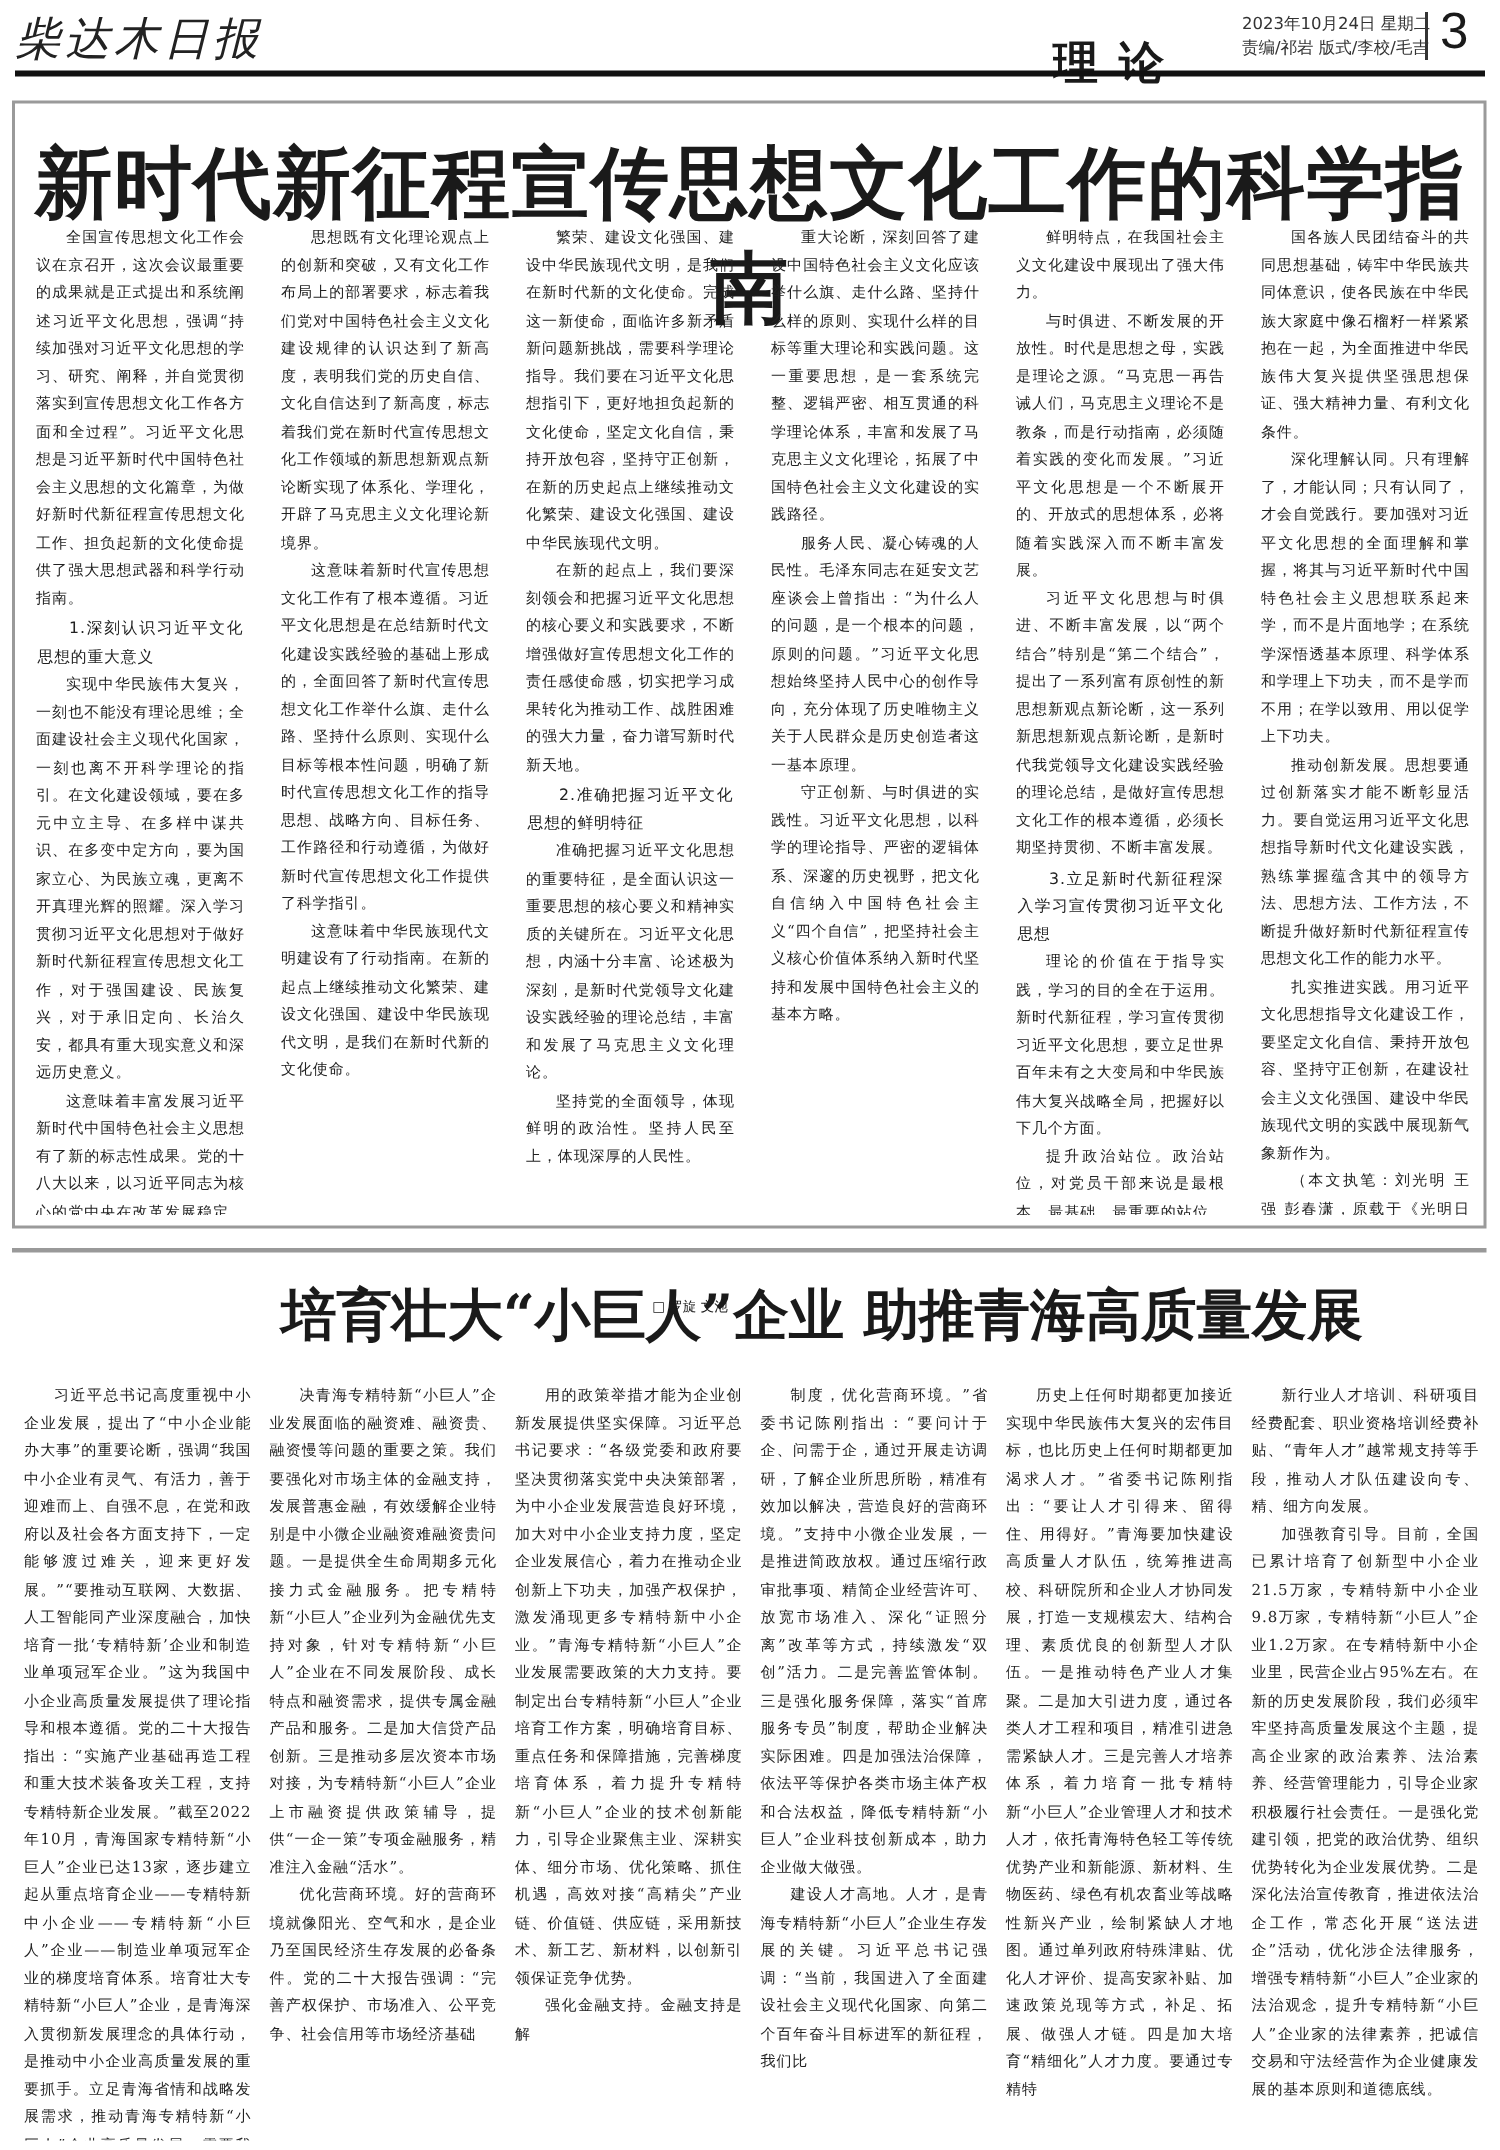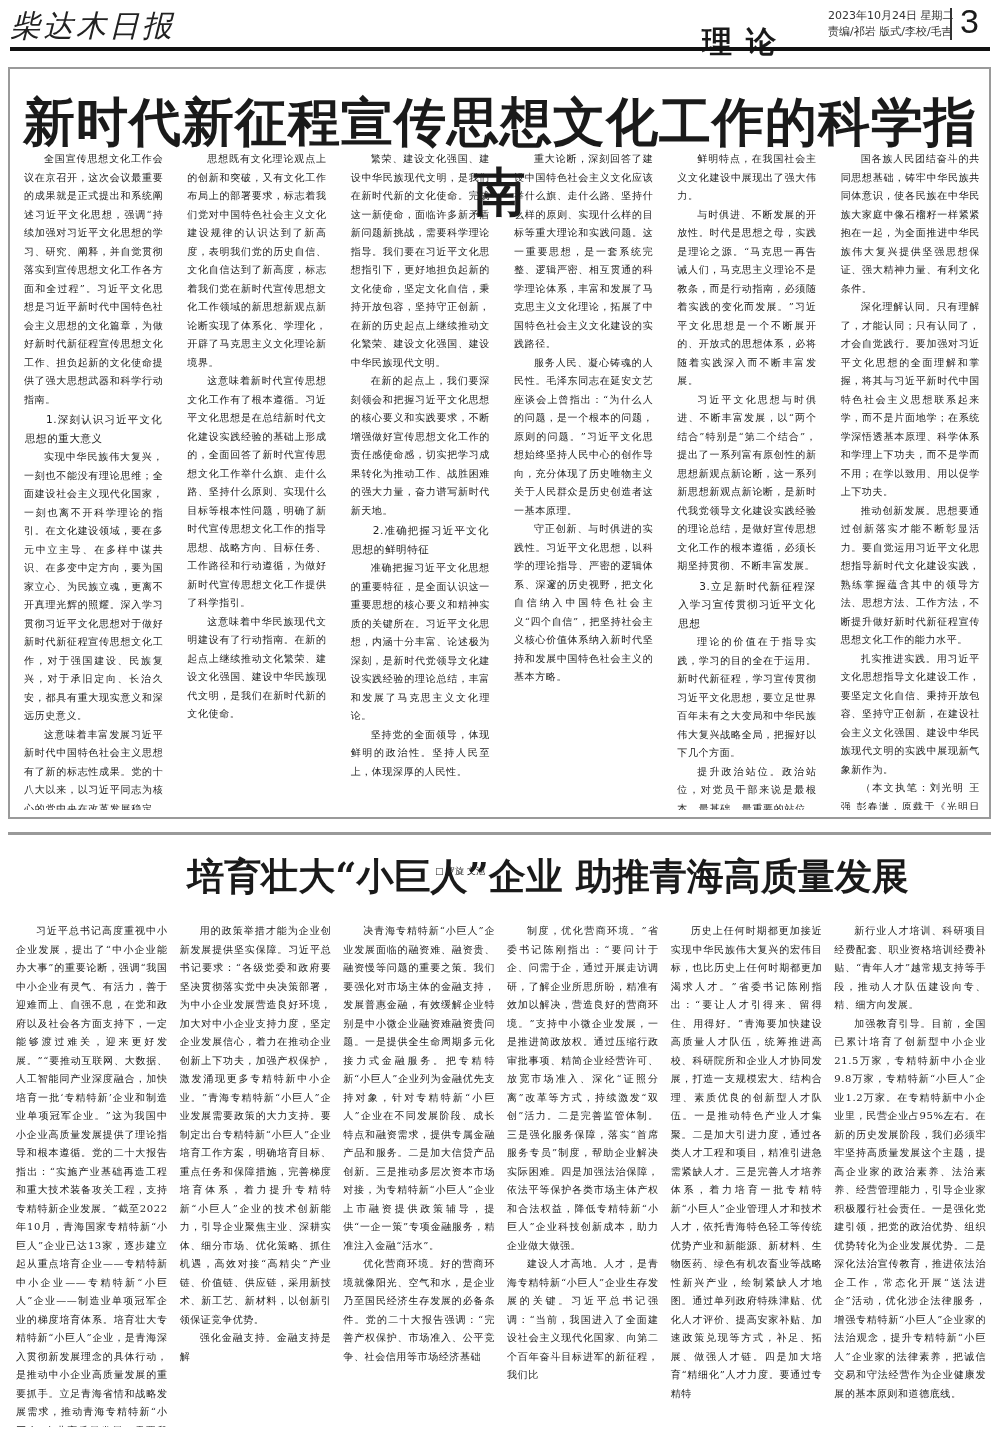--- a/index.html
+++ b/index.html
@@ -96,26 +96,26 @@
   </div>
 
 <div class="sep-rule"></div>
 <div class="title2">培育壮大“小巨人”企业 助推青海高质量发展</div>
 <div class="byline">□ 罗旋 文池</div>
 <div class="cols cols2" id="a2cols">
     <div class="col">
       <p>习近平总书记高度重视中小企业发展，提出了“中小企业能办大事”的重要论断，强调“我国中小企业有灵气、有活力，善于迎难而上、自强不息，在党和政府以及社会各方面支持下，一定能够渡过难关，迎来更好发展。”“要推动互联网、大数据、人工智能同产业深度融合，加快培育一批‘专精特新’企业和制造业单项冠军企业。”这为我国中小企业高质量发展提供了理论指导和根本遵循。党的二十大报告指出：“实施产业基础再造工程和重大技术装备攻关工程，支持专精特新企业发展。”截至2022年10月，青海国家专精特新“小巨人”企业已达13家，逐步建立起从重点培育企业——专精特新中小企业——专精特新“小巨人”企业——制造业单项冠军企业的梯度培育体系。培育壮大专精特新“小巨人”企业，是青海深入贯彻新发展理念的具体行动，是推动中小企业高质量发展的重要抓手。立足青海省情和战略发展需求，推动青海专精特新“小巨人”企业高质量发展，需要我们不断改善政策环境、强化金融支持、优化营商环境、建设人才高地、加强教育引导。</p>
     </div>
     <div class="col">
+      <p>决青海专精特新“小巨人”企业发展面临的融资难、融资贵、融资慢等问题的重要之策。我们要强化对市场主体的金融支持，发展普惠金融，有效缓解企业特别是中小微企业融资难融资贵问题。一是提供全生命周期多元化接力式金融服务。把专精特新“小巨人”企业列为金融优先支持对象，针对专精特新“小巨人”企业在不同发展阶段、成长特点和融资需求，提供专属金融产品和服务。二是加大信贷产品创新。三是推动多层次资本市场对接，为专精特新“小巨人”企业上市融资提供政策辅导，提供“一企一策”专项金融服务，精准注入金融“活水”。</p>
+      <p>优化营商环境。好的营商环境就像阳光、空气和水，是企业乃至国民经济生存发展的必备条件。党的二十大报告强调：“完善产权保护、市场准入、公平竞争、社会信用等市场经济基础</p>
+    </div>
+    <div class="col">
       <p>用的政策举措才能为企业创新发展提供坚实保障。习近平总书记要求：“各级党委和政府要坚决贯彻落实党中央决策部署，为中小企业发展营造良好环境，加大对中小企业支持力度，坚定企业发展信心，着力在推动企业创新上下功夫，加强产权保护，激发涌现更多专精特新中小企业。”青海专精特新“小巨人”企业发展需要政策的大力支持。要制定出台专精特新“小巨人”企业培育工作方案，明确培育目标、重点任务和保障措施，完善梯度培育体系，着力提升专精特新“小巨人”企业的技术创新能力，引导企业聚焦主业、深耕实体、细分市场、优化策略、抓住机遇，高效对接“高精尖”产业链、价值链、供应链，采用新技术、新工艺、新材料，以创新引领保证竞争优势。</p>
       <p>强化金融支持。金融支持是解</p>
-    </div>
-    <div class="col">
-      <p>决青海专精特新“小巨人”企业发展面临的融资难、融资贵、融资慢等问题的重要之策。我们要强化对市场主体的金融支持，发展普惠金融，有效缓解企业特别是中小微企业融资难融资贵问题。一是提供全生命周期多元化接力式金融服务。把专精特新“小巨人”企业列为金融优先支持对象，针对专精特新“小巨人”企业在不同发展阶段、成长特点和融资需求，提供专属金融产品和服务。二是加大信贷产品创新。三是推动多层次资本市场对接，为专精特新“小巨人”企业上市融资提供政策辅导，提供“一企一策”专项金融服务，精准注入金融“活水”。</p>
-      <p>优化营商环境。好的营商环境就像阳光、空气和水，是企业乃至国民经济生存发展的必备条件。党的二十大报告强调：“完善产权保护、市场准入、公平竞争、社会信用等市场经济基础</p>
     </div>
     <div class="col">
       <p>制度，优化营商环境。”省委书记陈刚指出：“要问计于企、问需于企，通过开展走访调研，了解企业所思所盼，精准有效加以解决，营造良好的营商环境。”支持中小微企业发展，一是推进简政放权。通过压缩行政审批事项、精简企业经营许可、放宽市场准入、深化“证照分离”改革等方式，持续激发“双创”活力。二是完善监管体制。三是强化服务保障，落实“首席服务专员”制度，帮助企业解决实际困难。四是加强法治保障，依法平等保护各类市场主体产权和合法权益，降低专精特新“小巨人”企业科技创新成本，助力企业做大做强。</p>
       <p>建设人才高地。人才，是青海专精特新“小巨人”企业生存发展的关键。习近平总书记强调：“当前，我国进入了全面建设社会主义现代化国家、向第二个百年奋斗目标进军的新征程，我们比</p>
     </div>
     <div class="col">
       <p>历史上任何时期都更加接近实现中华民族伟大复兴的宏伟目标，也比历史上任何时期都更加渴求人才。”省委书记陈刚指出：“要让人才引得来、留得住、用得好。”青海要加快建设高质量人才队伍，统筹推进高校、科研院所和企业人才协同发展，打造一支规模宏大、结构合理、素质优良的创新型人才队伍。一是推动特色产业人才集聚。二是加大引进力度，通过各类人才工程和项目，精准引进急需紧缺人才。三是完善人才培养体系，着力培育一批专精特新“小巨人”企业管理人才和技术人才，依托青海特色轻工等传统优势产业和新能源、新材料、生物医药、绿色有机农畜业等战略性新兴产业，绘制紧缺人才地图。通过单列政府特殊津贴、优化人才评价、提高安家补贴、加速政策兑现等方式，补足、拓展、做强人才链。四是加大培育“精细化”人才力度。要通过专精特</p>
     </div>
     <div class="col">
       <p>新行业人才培训、科研项目经费配套、职业资格培训经费补贴、“青年人才”越常规支持等手段，推动人才队伍建设向专、精、细方向发展。</p>

